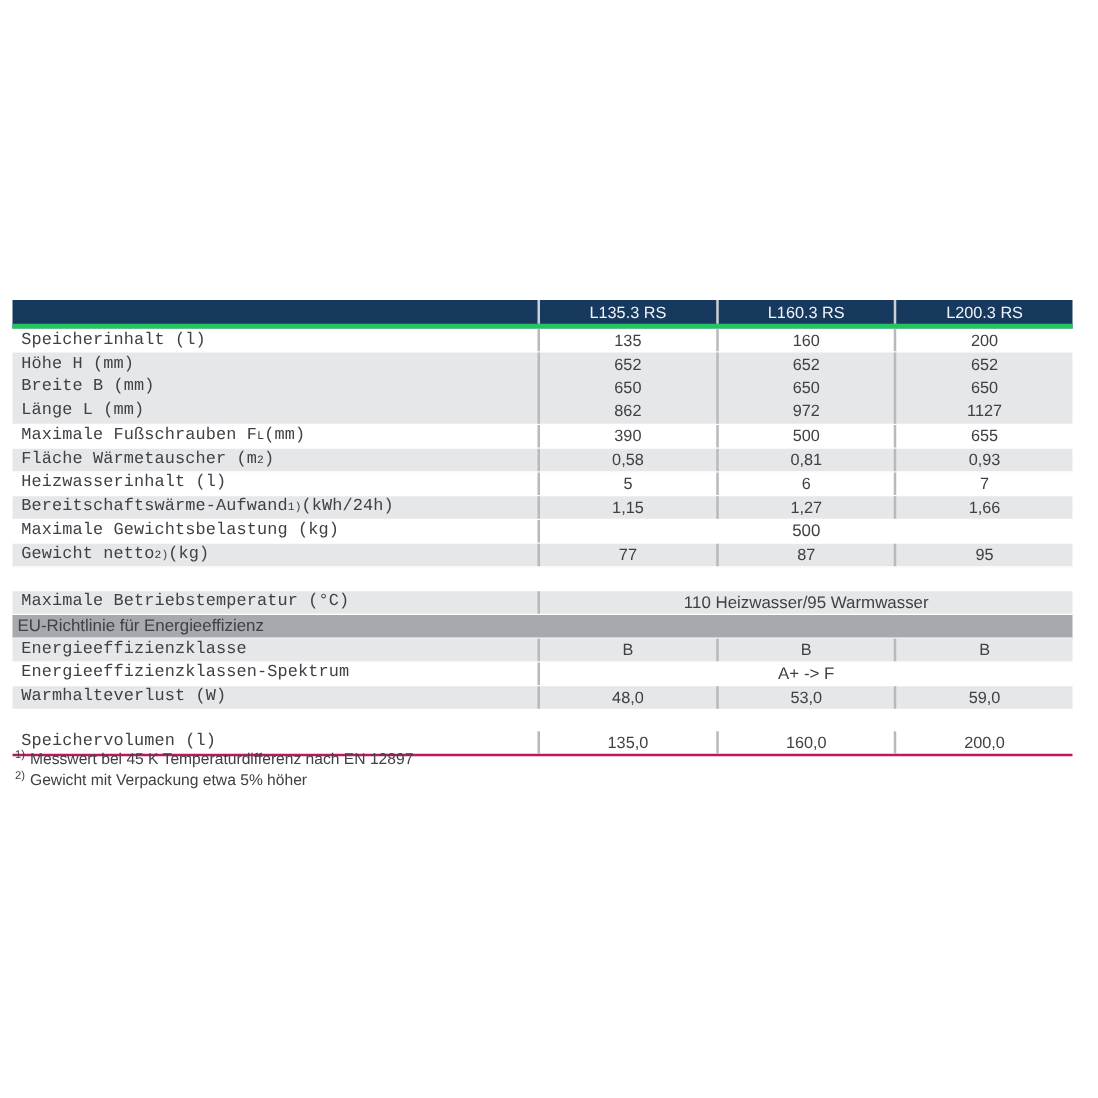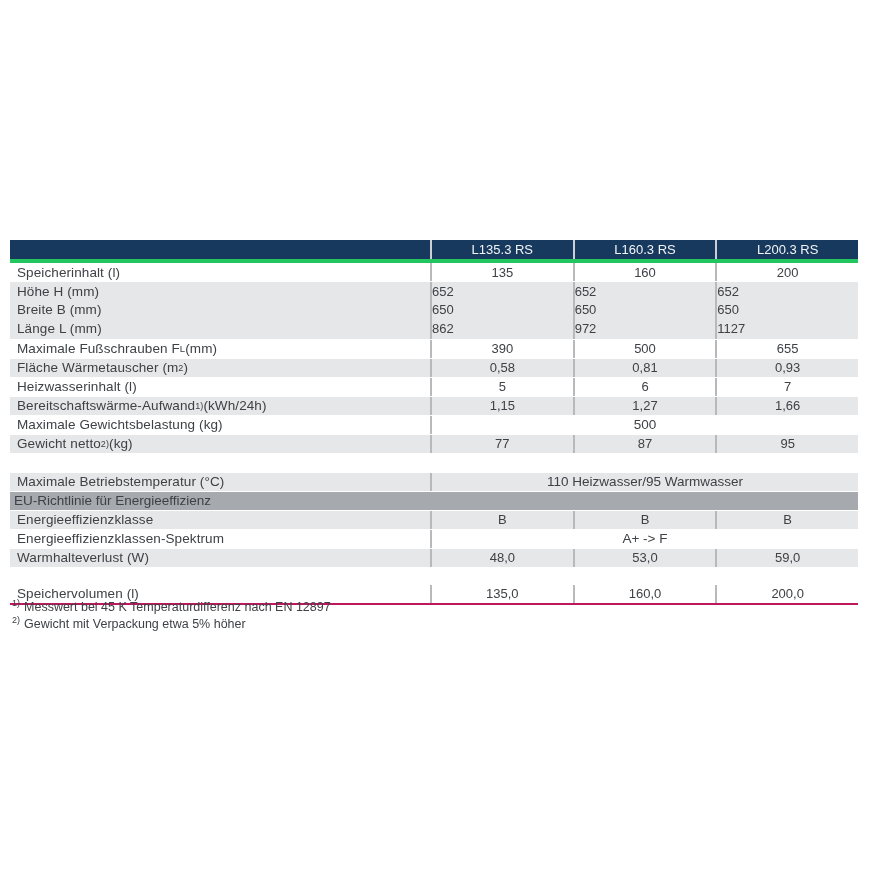--- a/index.html
+++ b/index.html
@@ -31,20 +31,21 @@
   }
   .row.white { background: #ffffff; }
   .row.gray  { background: var(--row-alt-bg, #e6e7e9); }
   .row.section { background: var(--section-bg, #a6a9ad); }
 
   .cell { display: flex; align-items: center; }
   .label-cell {
     padding-left: 7px;
     font-size: 13.5px;
     letter-spacing: 0.1px;
+    font-family: Liberation Mono, monospace;
   }
   .value-cell {
     justify-content: center;
     text-align: center;
     font-size: 13px;
     border-left: 2px solid var(--divider, #b7b9bc);
   }
   .header .value-cell {
     border-left: 2px solid #ccd0d5;
     font-size: 13px;
@@ -64,21 +65,21 @@
   }
   
   .row.group .cell {
     display: flex;
     flex-direction: column;
     justify-content: center;
     padding-top: 1px;
     padding-bottom: 1px;
   }
   .row.group .label-cell { align-items: flex-start; }
-  .row.group .value-cell { align-items: flex-start; }
+  .row.group .value-cell { align-items: center; }
   .row.group .line { line-height: 18.3px; }
 
   .table-body .row:last-child { border-bottom: 2px solid #be185d; margin-top: 17px; }
 
   sup { font-size: 9px;  line-height: 0; }
   sub { font-size: 9.5px; line-height: 0; }
 
   .footnotes {
     position: absolute;
     left: 12px;

